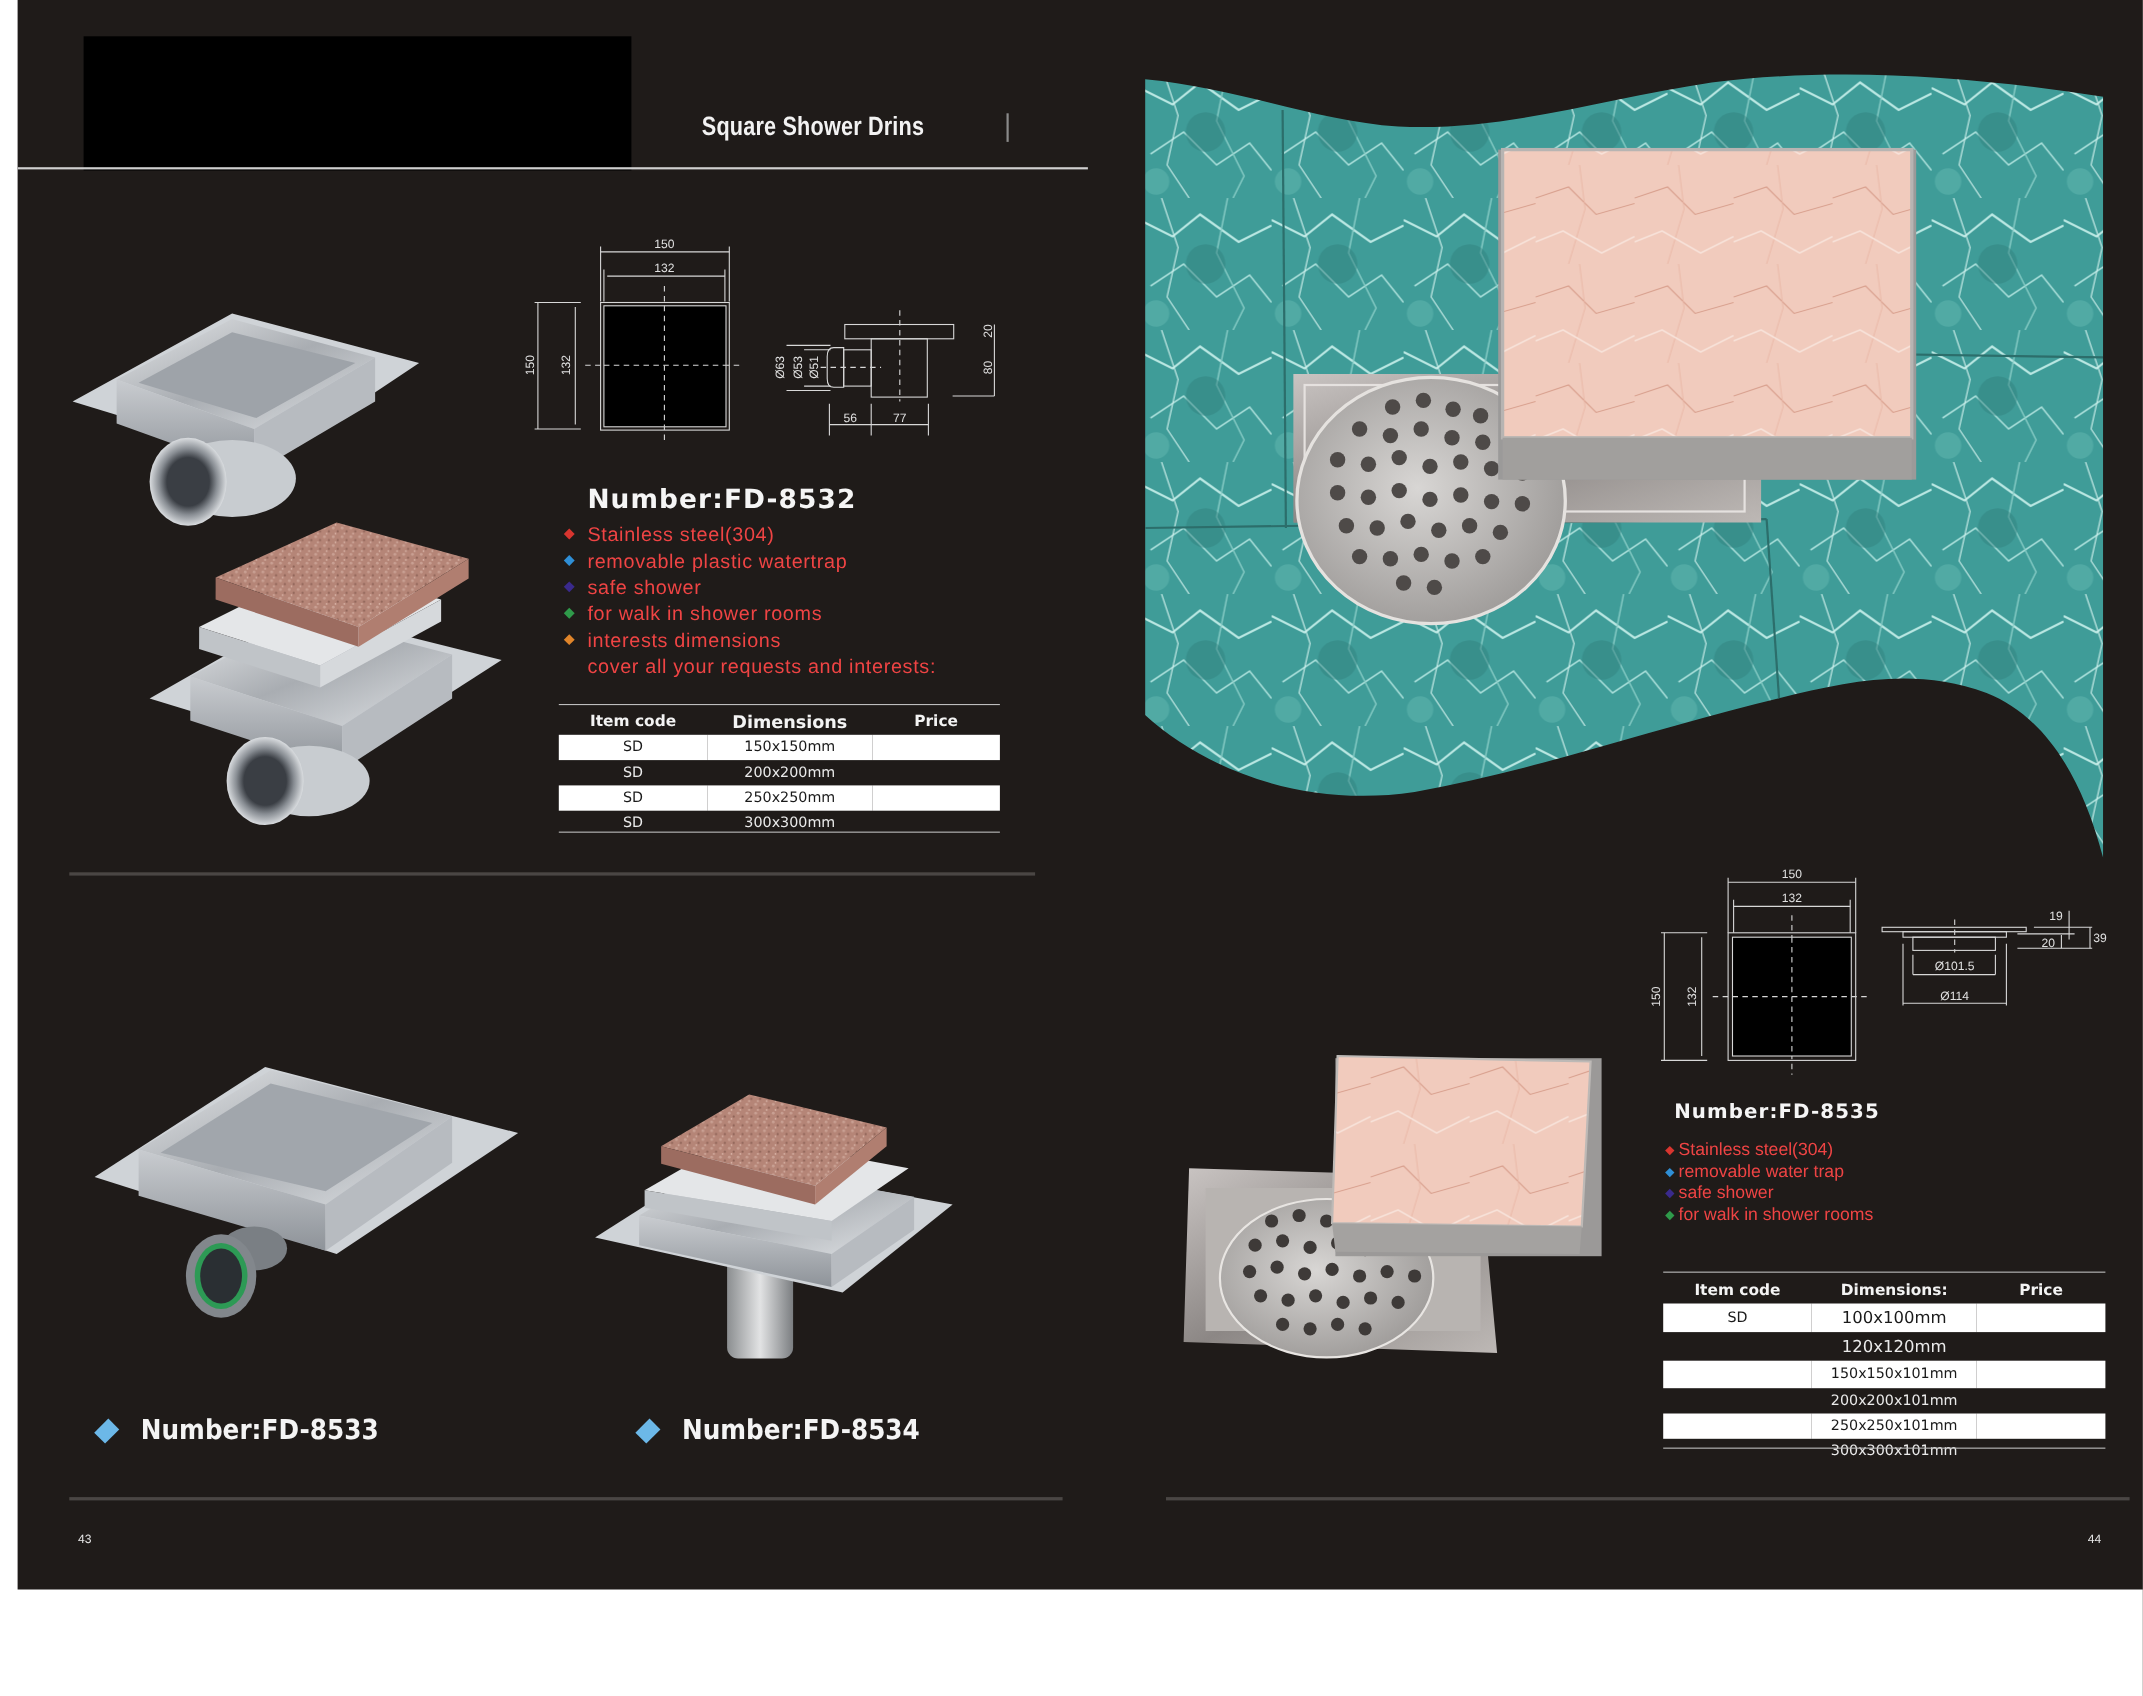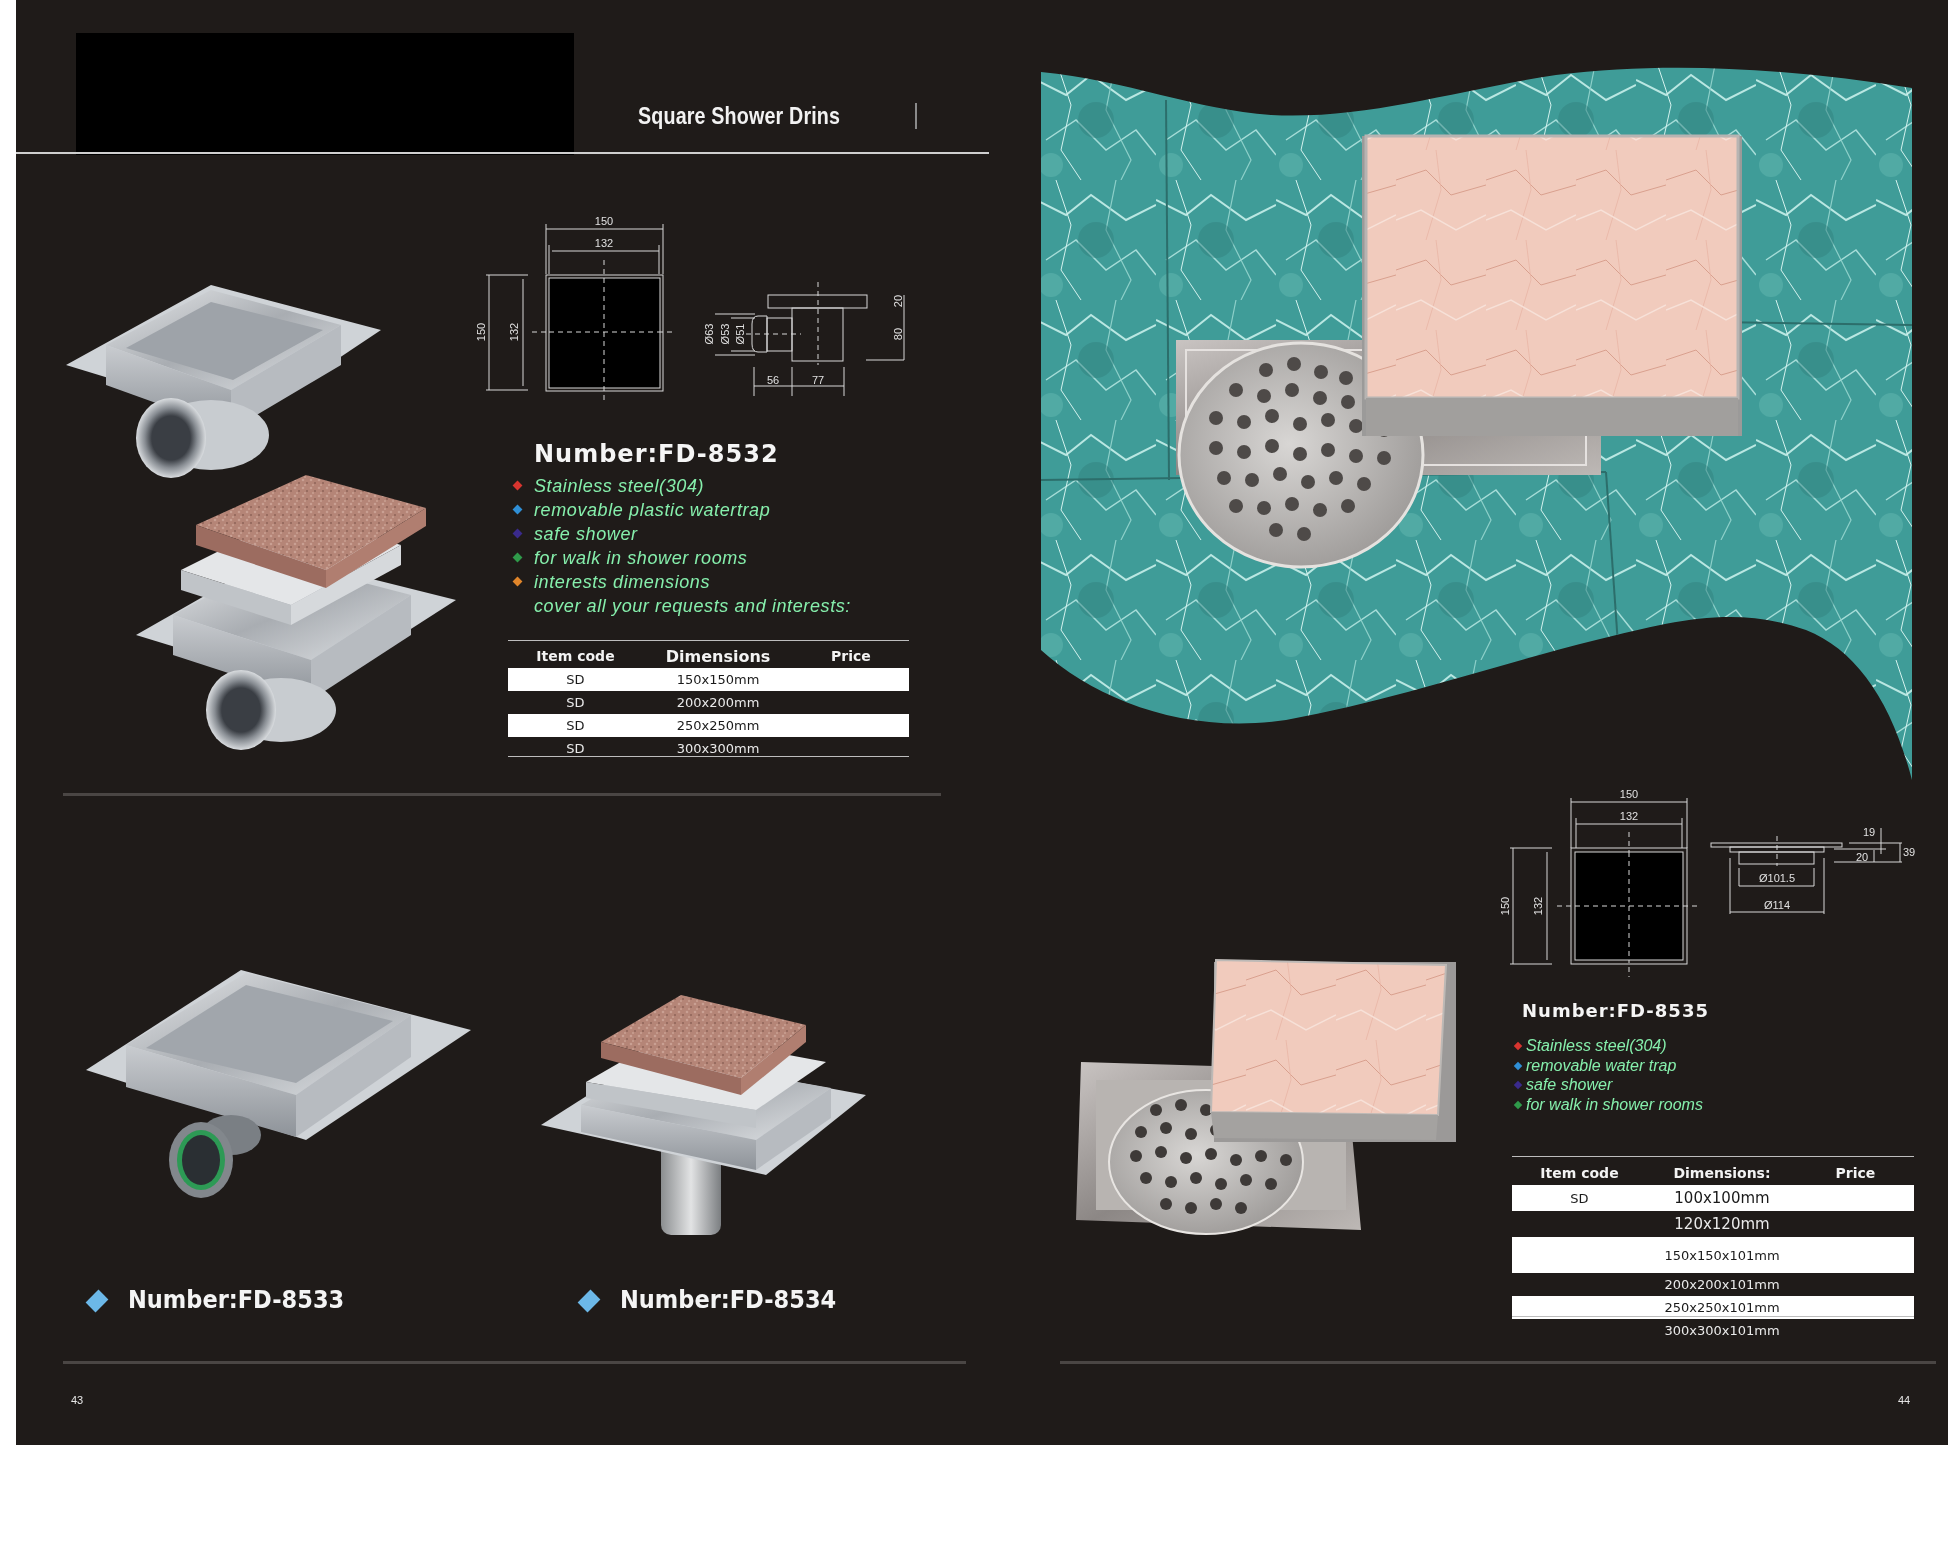--- a/index.html
+++ b/index.html
@@ -5,21 +5,21 @@
   html,body{margin:0;padding:0;}
   body{width:1948px;height:1542px;background:#ffffff;position:relative;overflow:hidden;font-family:"Liberation Sans","DejaVu Sans",sans-serif;}
   .page{position:absolute;left:16px;top:0;width:1948px;height:1445px;background:#1f1b19;overflow:hidden;}
   .abs{position:absolute;}
   .redact{left:60px;top:33px;width:498px;height:122px;background:#000;}
   .title{left:622px;top:102px;color:#f2f2f2;font-family:"Liberation Sans Narrow","Liberation Sans",sans-serif;font-weight:bold;font-size:24px;letter-spacing:0.2px;transform:scaleX(0.82);transform-origin:left top;white-space:nowrap;}
   .vbar{left:899px;top:103px;width:2px;height:26px;background:#8a8a8a;}
   .hline{height:2px;background:#cfcfcf;}
   .hline.dim{background:#4a4644;height:3px;}
   .num-title{color:#f5f5f5;font-weight:bold;font-family:"DejaVu Sans",sans-serif;white-space:nowrap;letter-spacing:1px;}
-  .bullets{list-style:none;margin:0;padding:0;color:#86efac;font-style:italic;}
+  .bullets{list-style:none;margin:0;padding:0;color:#ef4444;}
   .bullets li{position:relative;white-space:nowrap;}
   .diamond{position:absolute;width:7px;height:7px;transform:rotate(45deg);}
   .spec-table{position:absolute;border-collapse:collapse;font-family:"DejaVu Sans",sans-serif;}
   .spec-table th{color:#f3f3f3;font-weight:bold;text-align:center;padding:0;}
   .spec-table td{text-align:center;padding:4px;color:#eaeaea;}
   .spec-table tr.light td{background:#ffffff;color:#1a1a1a;}
   .pagenum{color:#e8e8e8;font-size:11px;}
   .drawing text{font-family:"Liberation Sans",sans-serif;fill:#e0e0e0;}
   .cap{color:#f4f4f4;font-weight:bold;font-size:25px;font-family:"DejaVu Sans Condensed","DejaVu Sans",sans-serif;white-space:nowrap;}
   .cap-diamond{width:14px;height:14px;background:#6cb8e8;transform:rotate(45deg) scaleY(1.3);}
@@ -417,21 +417,21 @@
       <tr class="light" style="height:21px;">
         <td>SD</td>
         <td style="font-size:15px;">100x100mm</td>
         <td></td>
       </tr>
       <tr style="height:22px;">
         <td></td>
         <td style="font-size:15px;">120x120mm</td>
         <td></td>
       </tr>
-      <tr class="light" style="height:36px;">
+      <tr class="light" style="height:25px;">
         <td></td>
         <td>150x150x101mm</td>
         <td></td>
       </tr>
       <tr style="height:22px;">
         <td></td>
         <td>200x200x101mm</td>
         <td></td>
       </tr>
       <tr class="light" style="height:22px;">

